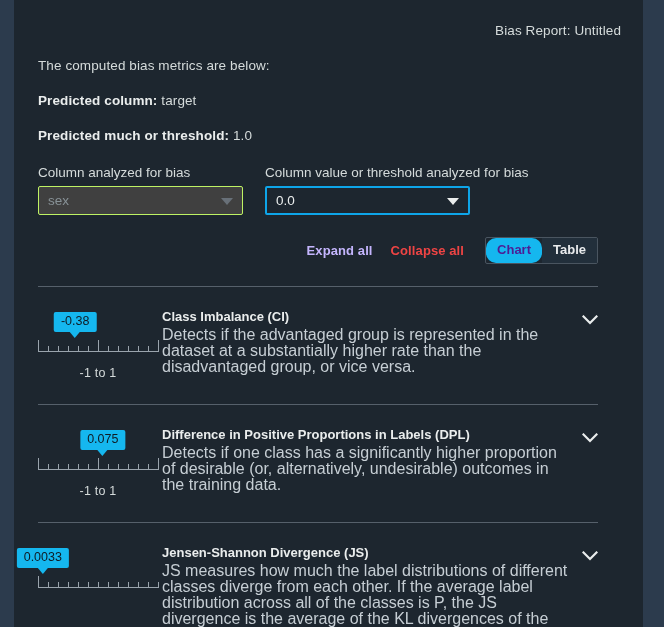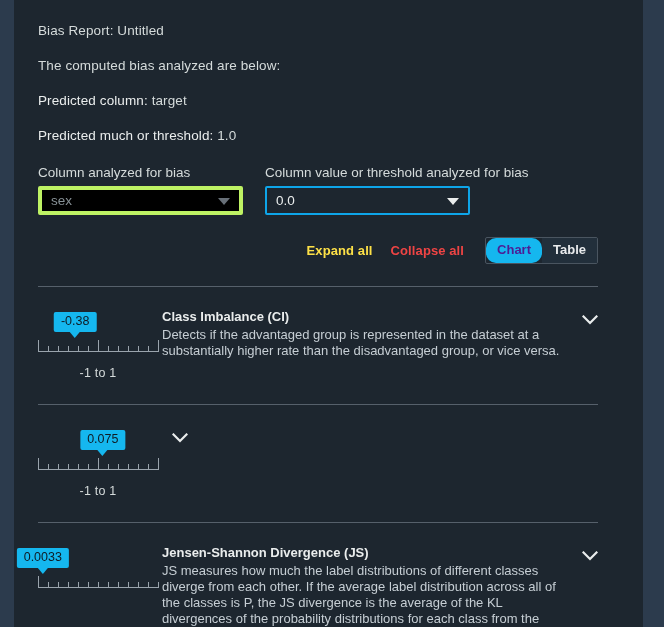--- a/index.html
+++ b/index.html
@@ -27,22 +27,22 @@
     padding: 18px 22px 0 24px;
   }
 
   .line {
     color: #d5dbdb;
     font-size: 13.5px;
     line-height: 17px;
     margin: 0 0 18px 0;
     letter-spacing: .1px;
   }
-  .line.first { margin-top: 4px; }
-  .line b { color: #eaeded; font-weight: normal; }
+  .line.first { margin-top: 4px; text-align: right; }
+  .line b { color: #eaeded; font-weight: bold; }
 
   
   .form-row {
     display: flex;
     gap: 22px;
     margin-top: 20px;
   }
   .field { width: 205px; }
   .field-label {
     color: #d5dbdb;
@@ -54,22 +54,22 @@
   .select {
     position: relative;
     height: 29px;
     border-radius: 2px;
     display: flex;
     align-items: center;
     padding: 0 26px 0 9px;
     font-size: 13.5px;
   }
   .select.disabled {
-    border: 4px solid #bef264;
-    background: #000000;
+    border: 1px solid #bef264;
+    background: #404040;
     color: #879196;
   }
   .select.focused {
     border: 2px solid #0ea5e9;
     background: #1d262f;
     color: #eaeded;
   }
   .caret {
     position: absolute;
     right: 9px; top: 50%;
@@ -89,21 +89,21 @@
     gap: 18px;
     margin-top: 22px;
     padding-right: 23px;
   }
   .tool-link {
     font-size: 13px;
     font-weight: bold;
     letter-spacing: .1px;
     cursor: pointer;
   }
-  .tool-link.active { color: #fde047; }
+  .tool-link.active { color: #c4b5fd; }
   .tool-link.dim { color: #ef4444; }
   .seg {
     display: flex;
     border: 1px solid #4a5560;
     border-radius: 2px;
     overflow: hidden;
     margin-left: 3px;
   }
   .seg div {
     font-size: 13px;
@@ -191,41 +191,41 @@
   }
   .metric-title {
     color: #eaeded;
     font-size: 13px;
     font-weight: bold;
     line-height: 16px;
     margin-bottom: 2px;
   }
   .metric-desc {
     color: #c6ced4;
-    font-size: 13px;
+    font-size: 16px;
     line-height: 16px;
   }
   .chev {
     flex: 0 0 30px;
     display: flex;
     justify-content: flex-end;
     padding-top: 6px;
     cursor: pointer;
   }
   .chev svg { display: block; }
 </style>
 </head>
 <body>
 
 <div id="app">
   <div id="page">
     <div id="content">
 
       <p class="line first">Bias Report: Untitled</p>
-      <p class="line">The computed bias analyzed are below:</p>
+      <p class="line">The computed bias metrics are below:</p>
 
       <p class="line">
         <b>Predicted column:</b>
         <span>target</span>
       </p>
 
       <p class="line">
         <b>Predicted much or threshold:</b>
         <span>1.0</span>
       </p>
@@ -309,20 +309,24 @@
                 <div class="tick" style="left: 50%; height: 12px;"></div>
                 <div class="tick" style="left: 58.3333%; height: 6px;"></div>
                 <div class="tick" style="left: 66.6667%; height: 6px;"></div>
                 <div class="tick" style="left: 75%; height: 6px;"></div>
                 <div class="tick" style="left: 83.3333%; height: 6px;"></div>
                 <div class="tick" style="left: 91.6667%; height: 6px;"></div>
                 <div class="tick" style="left: 100%; height: 12px;"></div>
               </div>
               <div class="range-label">-1 to 1</div>
             </div>
+            <div class="metric-body">
+              <div class="metric-title">Difference in Positive Proportions in Labels (DPL)</div>
+              <div class="metric-desc">Detects if one class has a significantly higher proportion of desirable (or, alternatively, undesirable) outcomes in the training data.</div>
+            </div>
             <div class="chev">
               <svg width="16" height="10" viewBox="0 0 16 10">
                 <path d="M1.5 1.5 L8 8 L14.5 1.5" fill="none" stroke="#eaeded" stroke-width="2.2" stroke-linecap="square"></path>
               </svg>
             </div>
           </div>
           <div class="divider" style="margin-top: 24px;"></div>
           <div class="metric">
             <div class="gauge">
               <div class="badge-wrap">

